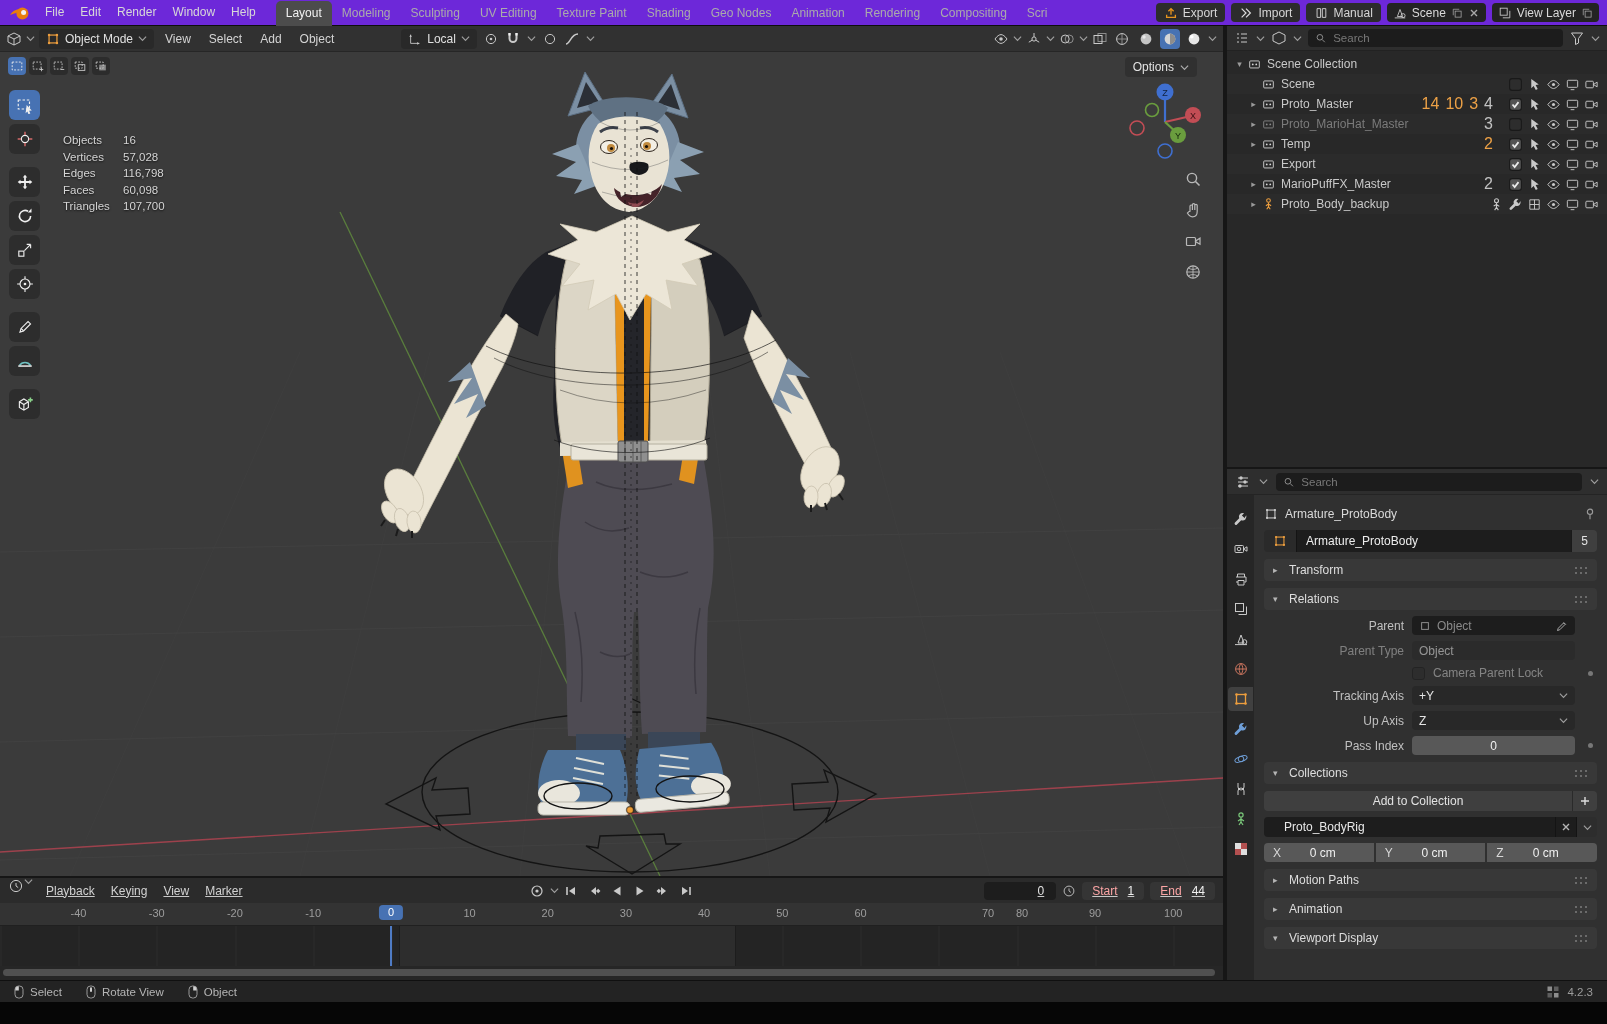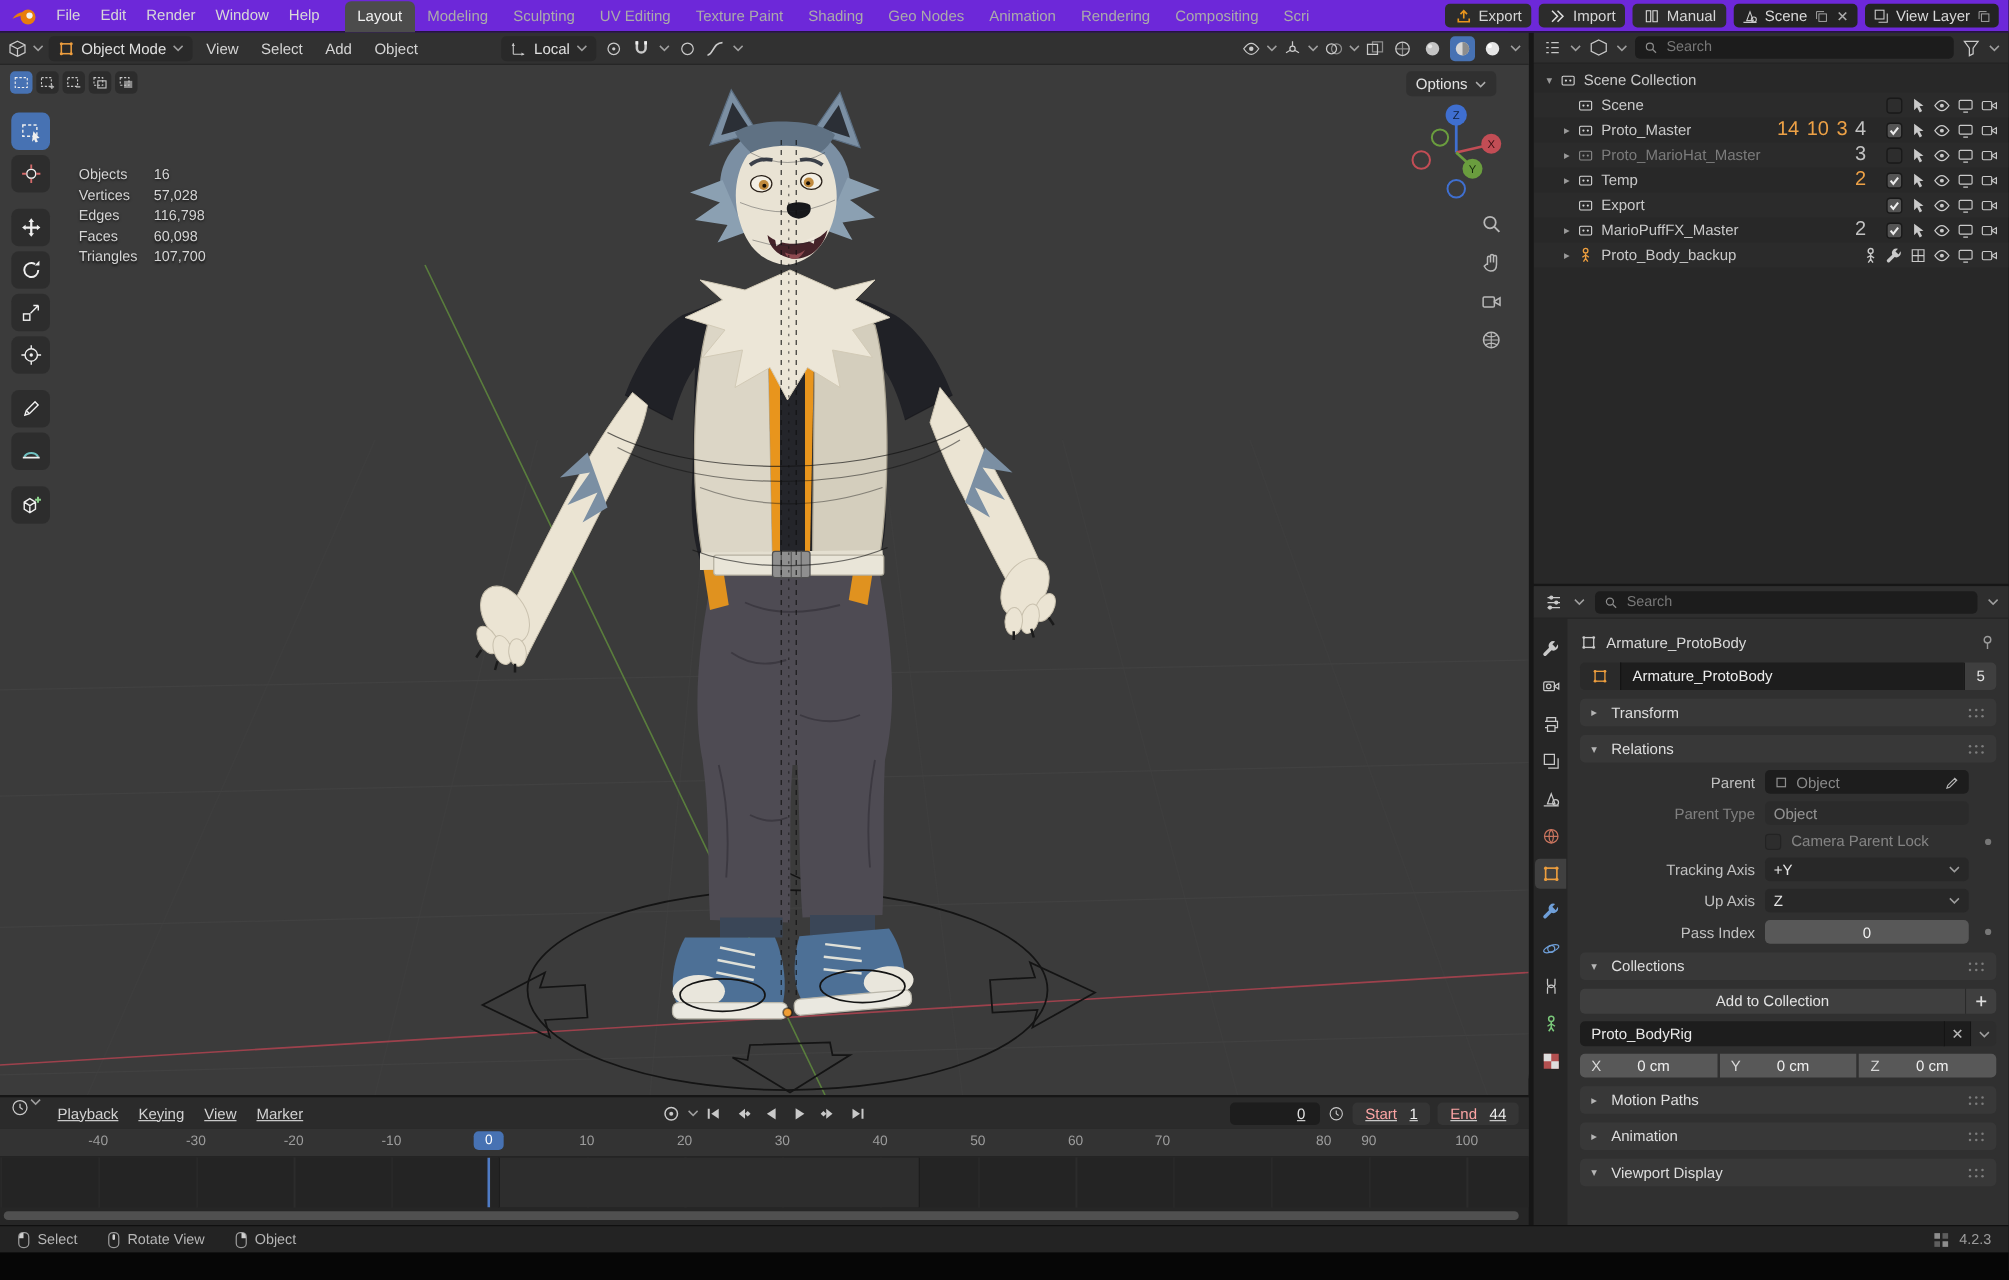--- a/index.html
+++ b/index.html
@@ -133,21 +133,21 @@
   .fld.drop { background:#282828; color:#e4e4e4; }
   .fld .push { margin-left:auto; }
   .fld.num { background:#585858; color:#f2f2f2; justify-content:center; }
   .dotcol { width:5px; height:5px; border-radius:50%; background:#777; justify-self:center; }
   .cbx { width:13px; height:13px; background:#2c2c2c; border:1px solid #1a1a1a; border-radius:3px; display:inline-block; }
   .chkrow { display:flex; align-items:center; gap:8px; }
   .addrow { display:flex; margin-top:7px; }
   .addbtn { flex:1; height:20px; background:#3f3f3f; border-radius:4px 0 0 4px; display:flex; align-items:center; justify-content:center; color:#e2e2e2; }
   .plusbtn { width:25px; height:20px; background:#3f3f3f; border-left:1px solid #2a2a2a; border-radius:0 4px 4px 0; display:flex; align-items:center; justify-content:center; }
   .colname { display:flex; margin-top:6px; height:20px; }
-  .cn-field { flex:1; background:#1d1d1d; border-radius:4px 0 0 4px; display:flex; align-items:center; padding:0 9px; color:#e8e8e8; }
+  .cn-field { flex:1; background:#1d1d1d; border-radius:4px 0 0 4px; display:flex; align-items:center; padding:0 20px; color:#e8e8e8; }
   .cn-x { width:21px; background:#1d1d1d; display:flex; align-items:center; justify-content:center; border-left:1px solid #141414; }
   .cn-drop { width:21px; background:#2d2d2d; border-radius:0 4px 4px 0; display:flex; align-items:center; justify-content:center; border-left:1px solid #141414; }
   .offsets { display:grid; grid-template-columns:1fr 1fr 1fr; gap:2px; margin-top:6px; }
   .off { height:19px; background:#585858; display:flex; align-items:center; padding:0 9px; color:#f0f0f0; }
   .off:first-child { border-radius:4px 0 0 4px; } .off:last-child { border-radius:0 4px 4px 0; }
   .off .axis { color:#d8d8d8; } .off .val { flex:1; text-align:center; }
 
   
   .statusbar { position:absolute; top:980px; left:0; width:1607px; height:22px; background:#232323; border-top:1px solid #101010;
                display:flex; align-items:center; gap:24px; padding:0 14px; font-size:11.5px; color:#b5b5b5; }
@@ -838,22 +838,22 @@
         <span class="tick" style="left: 156.7px;">-30</span>
         <span class="tick" style="left: 234.9px;">-20</span>
         <span class="tick" style="left: 313.1px;">-10</span>
         <span class="tick" style="left: 391.3px;">0</span>
         <span class="tick" style="left: 469.5px;">10</span>
         <span class="tick" style="left: 547.7px;">20</span>
         <span class="tick" style="left: 625.9px;">30</span>
         <span class="tick" style="left: 704.1px;">40</span>
         <span class="tick" style="left: 782.3px;">50</span>
         <span class="tick" style="left: 860.5px;">60</span>
-        <span class="tick" style="left: 930px;">70</span>
-        <span class="tick" style="left: 1059px;">80</span>
+        <span class="tick" style="left: 988px;">70</span>
+        <span class="tick" style="left: 1022px;">80</span>
         <span class="tick" style="left: 1095.1px;">90</span>
         <span class="tick" style="left: 1173.3px;">100</span>
       </div>
     <div class="tl-track">
       <div class="range-band"></div>
       <div class="playhead-line"></div>
     </div>
     <div class="tl-scroll">
         <div class="bar"></div>
       </div>

